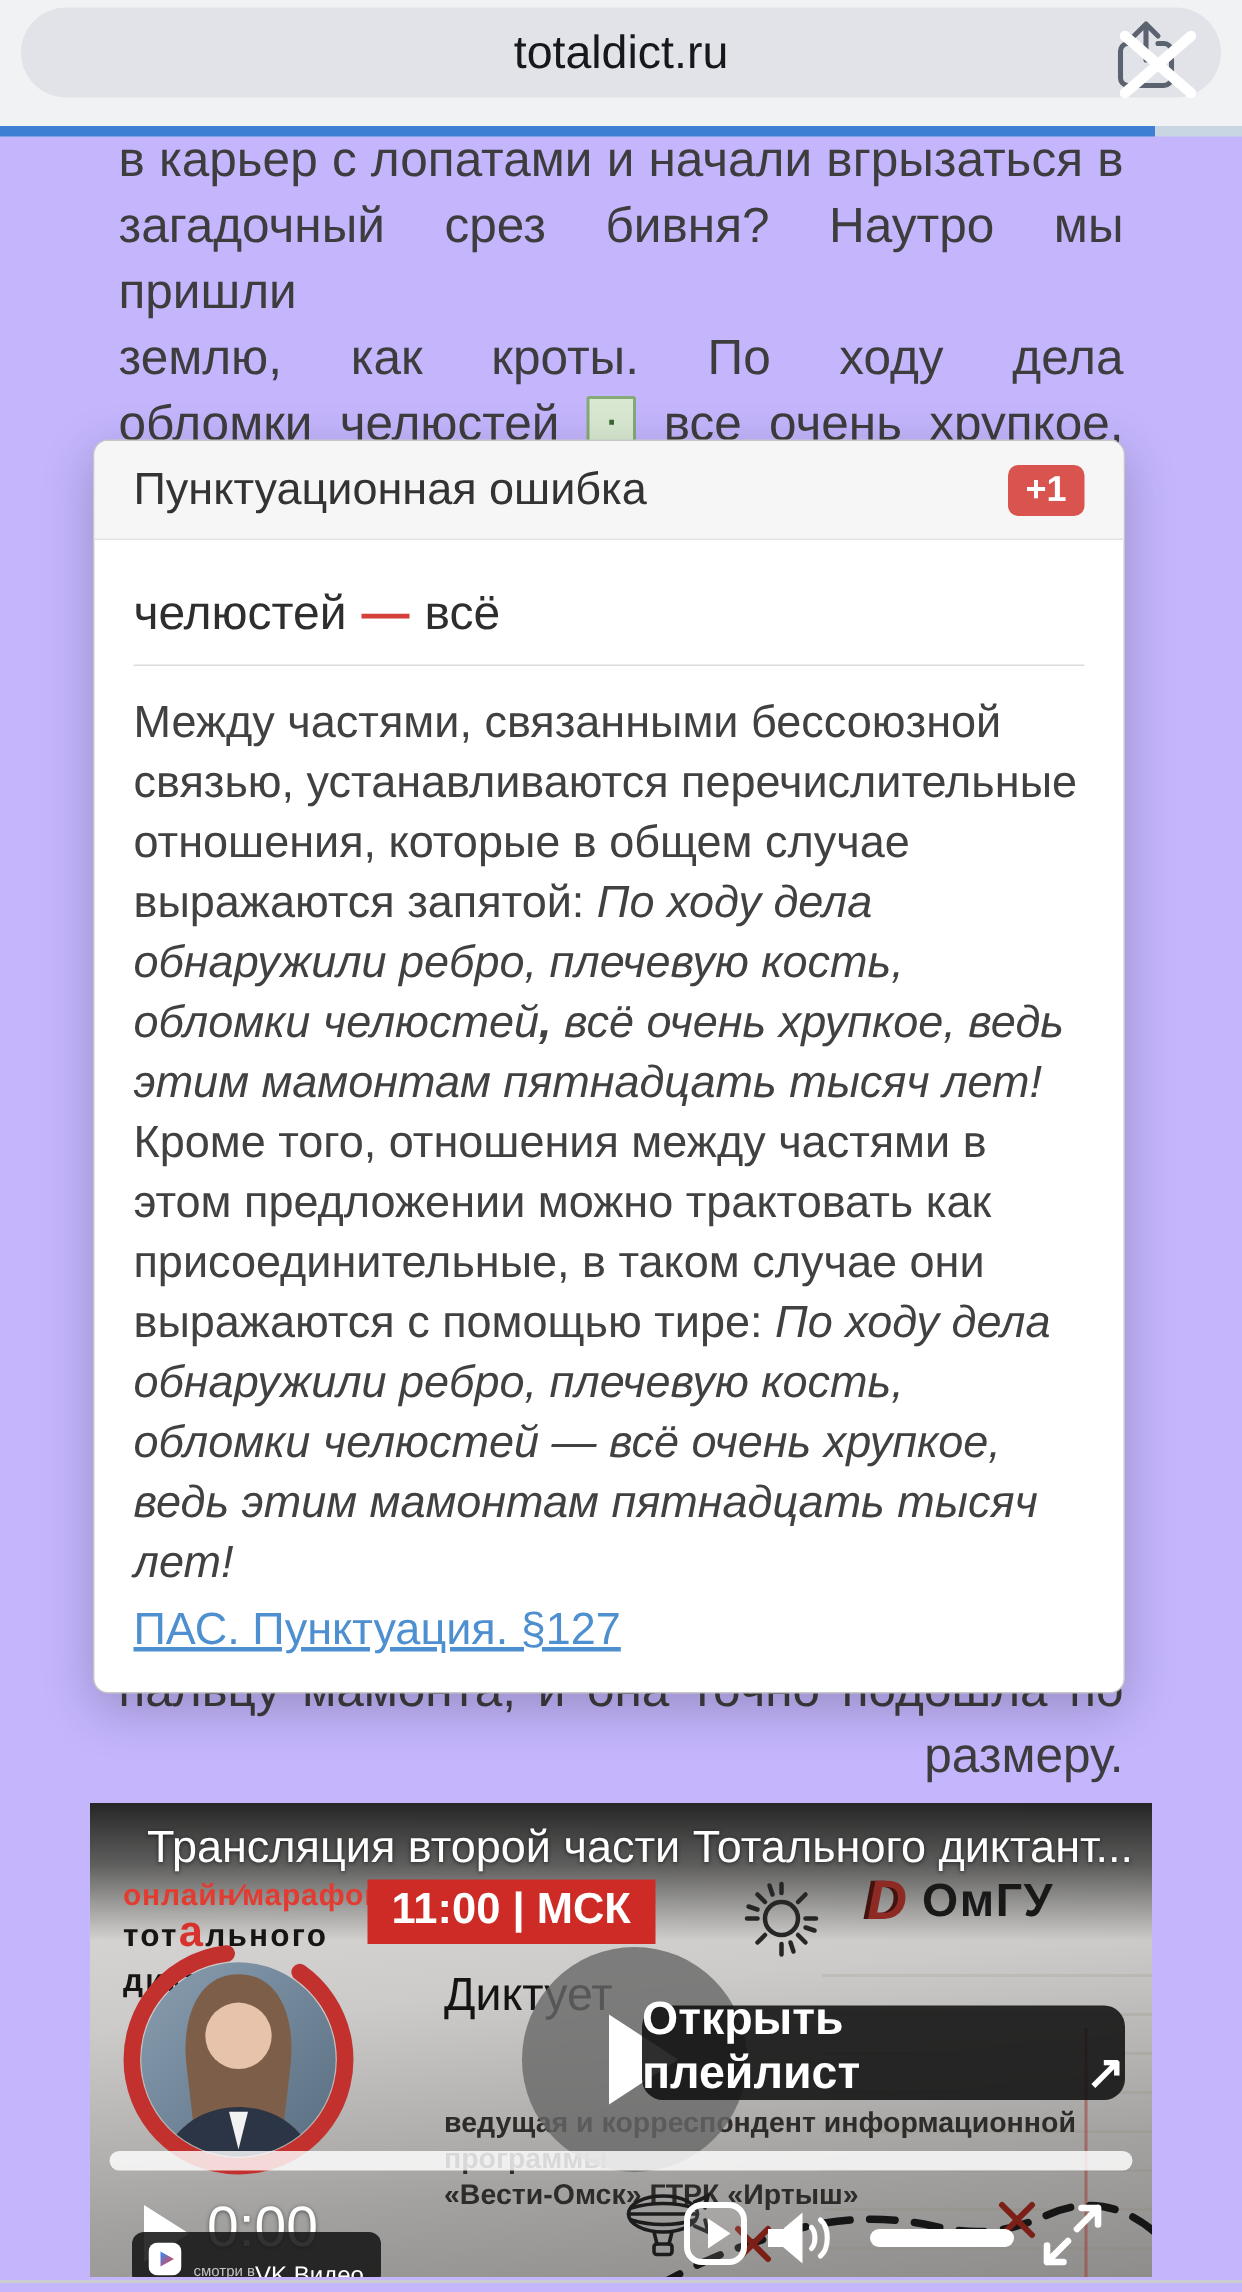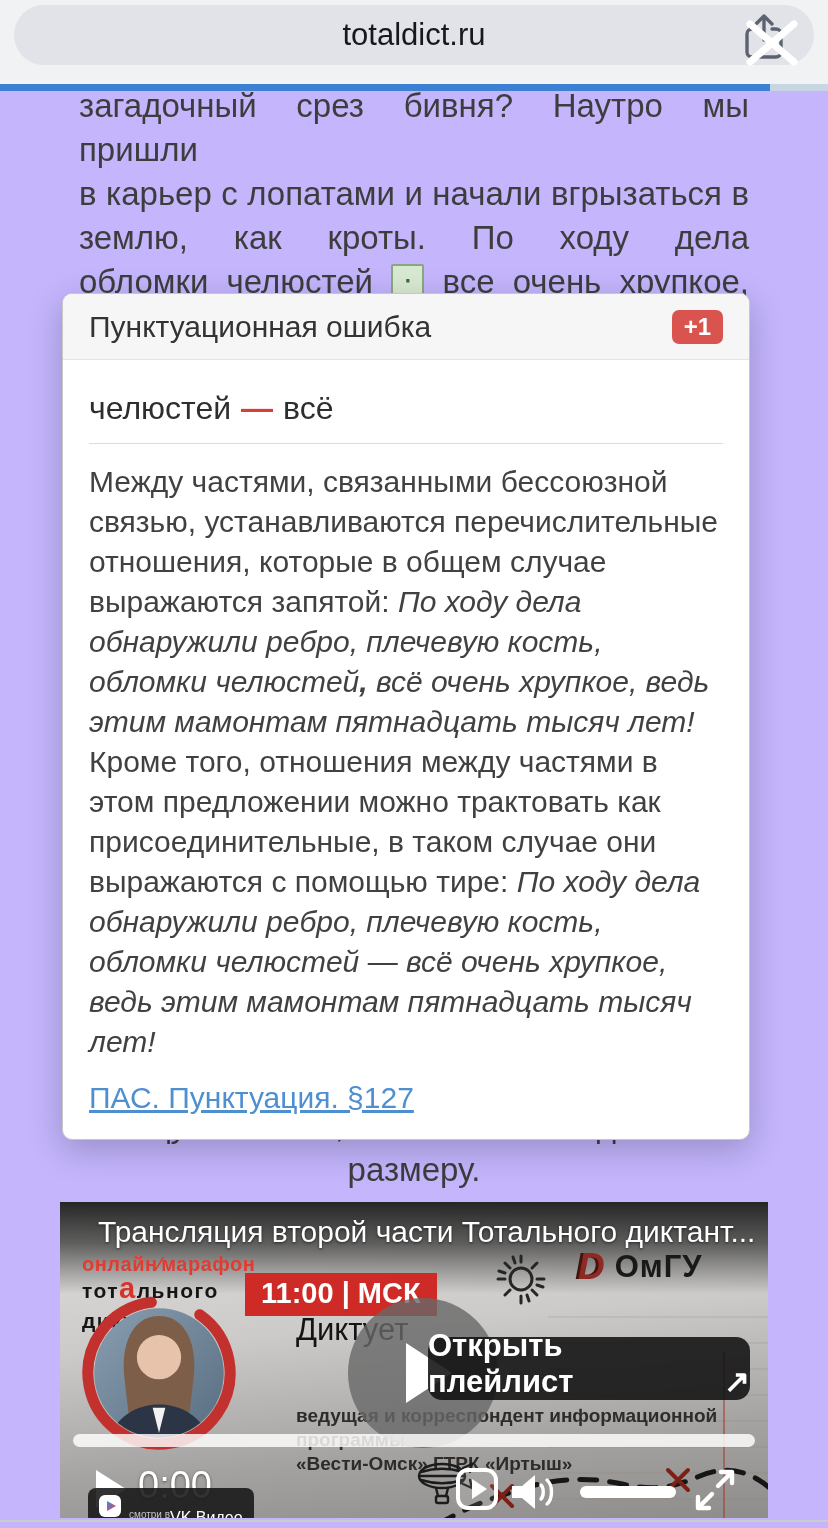--- a/index.html
+++ b/index.html
@@ -16,58 +16,58 @@
   .share-wrap{position:absolute;right:40px;top:12px;width:46px;height:50px;}
   .close-x{position:absolute;right:26px;top:18px;width:60px;height:50px;z-index:41;}
   .progress-track{position:absolute;top:84px;left:0;width:828px;height:7px;background:#c8d5e3;z-index:39;}
   .progress-fill{height:100%;width:93%;background:#3c7fd3;}
 
   
   .dict{position:absolute;left:79px;width:670px;font-size:33px;line-height:44px;color:#3d3d3d;z-index:1;}
   .dict-top{top:84px;}
   .dict-bottom{top:1104px;}
   .jline{text-align:justify;text-align-last:justify;}
-  .pline{text-align:center;}
+  .pline{text-align:right;}
   .hl{display:inline-block;background:#d9e9d1;border:2px solid #84ab77;color:#3a6a32;
       padding:0 10px;line-height:40px;border-radius:2px;vertical-align:-4px;}
 
   
   .popup{position:absolute;left:62px;top:293px;width:688px;min-height:799px;background:#fff;
          border:1px solid #c7c7c7;border-radius:10px;box-shadow:0 10px 34px rgba(0,0,0,.22);
          z-index:10;overflow:hidden;}
   .popup-header{height:66px;background:#f6f6f6;border-bottom:1px solid #e4e4e4;display:flex;
                 align-items:center;justify-content:space-between;padding:0 26px;text-align:center;}
   .popup-title{font-size:30px;color:#333;}
   .badge{background:#d9534f;color:#fff;font-size:24px;font-weight:bold;padding:3px 12px;border-radius:7px;}
   .popup-body{padding:22px 26px 24px;}
   .correction{font-size:32px;color:#2e2e2e;margin:8px 0 16px;}
   .dash-red{color:#d4403a;font-weight:bold;margin:0 10px;}
   .divider{border:none;border-top:1px solid #dcdcdc;margin:0 0 18px;}
   .para{font-size:30px;line-height:40px;color:#414141;margin:0;}
   .example{font-style:italic;}
   .bold{font-weight:bold;}
-  .ref-link{display:inline-block;margin-top:19px;font-size:30px;color:#4e8fd0;text-decoration:underline;cursor:pointer;}
+  .ref-link{display:inline-block;margin-top:8px;font-size:30px;color:#4e8fd0;text-decoration:underline;cursor:pointer;}
 
   
   .video{position:absolute;left:60px;top:1202px;width:708px;height:316px;overflow:hidden;z-index:5;
          background:linear-gradient(175deg,#e0dfdd 0%,#cccbc9 40%,#a3a2a1 75%,#8e8d8c 100%);}
   .ruled{position:absolute;right:0;top:90px;width:220px;height:226px;
          background:repeating-linear-gradient(180deg,transparent 0 24px,rgba(140,120,100,.28) 24px 26px);
          opacity:.55;}
   .margin-line{position:absolute;right:43px;top:150px;width:2px;height:166px;background:rgba(160,60,50,.55);}
   .vid-top-overlay{position:absolute;top:0;left:0;right:0;height:92px;
         background:linear-gradient(180deg,rgba(18,18,18,.9) 0%,rgba(20,20,20,.62) 45%,rgba(20,20,20,0) 100%);}
   .vid-title{position:absolute;top:13px;left:38px;font-size:30px;color:#fff;white-space:nowrap;
              text-shadow:0 1px 3px rgba(0,0,0,.6);}
   .logo{position:absolute;left:22px;top:52px;line-height:1.02;}
   .logo-l1{color:#e23c32;font-weight:bold;font-size:20px;letter-spacing:.5px;}
   .logo-l23{color:#171413;font-weight:800;font-size:21px;letter-spacing:1.5px;}
   .logo-a{color:#d7332c;font-size:29px;font-weight:800;}
   .time-badge{position:absolute;left:185px;top:51px;background:#ce2b26;color:#fff;font-weight:bold;
-              font-size:29px;padding:4px 16px 6px;margin-top:20px;}
+              font-size:29px;padding:4px 16px 6px;}
   .sun{position:absolute;left:430px;top:46px;}
   .omgu{position:absolute;left:518px;top:44px;display:flex;align-items:center;gap:10px;}
   .omgu-mark{font-size:37px;font-weight:900;color:#8e2a24;text-shadow:-3px 0 0 #43140f;font-style:italic;}
   .omgu-name{font-size:31px;font-weight:800;color:#191919;letter-spacing:1px;}
   .photo{position:absolute;left:20px;top:92px;width:158px;height:158px;}
   .dictates{position:absolute;left:236px;top:110px;font-size:31px;color:#141414;}
   .speaker{position:absolute;left:236px;top:142px;font-size:45px;font-weight:800;color:#c0312c;z-index:1;}
   .play-circle{position:absolute;left:288px;top:96px;width:150px;height:150px;border-radius:50%;
                background:rgba(104,104,104,.8);z-index:2;cursor:pointer;}
   .play-circle::after{content:"";position:absolute;left:58px;top:45px;width:0;height:0;
@@ -119,22 +119,22 @@
       <svg width="60" height="50" viewBox="0 0 60 50">
         <path d="M8 6 L52 44 M52 6 L8 44" stroke="#ffffff" stroke-width="7" stroke-linecap="round"></path>
       </svg>
     </div>
   </div>
   <div class="progress-track">
     <div class="progress-fill"></div>
   </div>
 
   <div class="dict dict-top">
+    <div class="jline">в карьер с лопатами и начали вгрызаться в</div>
     <div class="jline">загадочный срез бивня? Наутро мы пришли</div>
-    <div class="jline">в карьер с лопатами и начали вгрызаться в</div>
     <div class="jline">землю, как кроты. По ходу дела</div>
     <div class="jline">
       <span>обломки челюстей</span>
       <span class="hl">:</span>
       <span>все очень хрупкое,</span>
     </div>
   </div>
 
   <div class="popup">
     <div class="popup-header">

